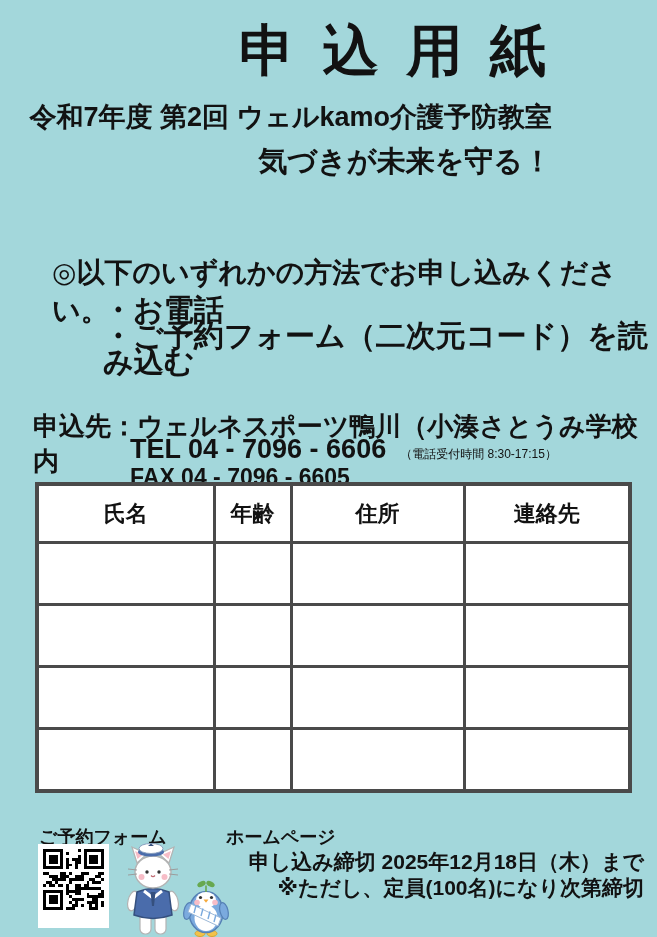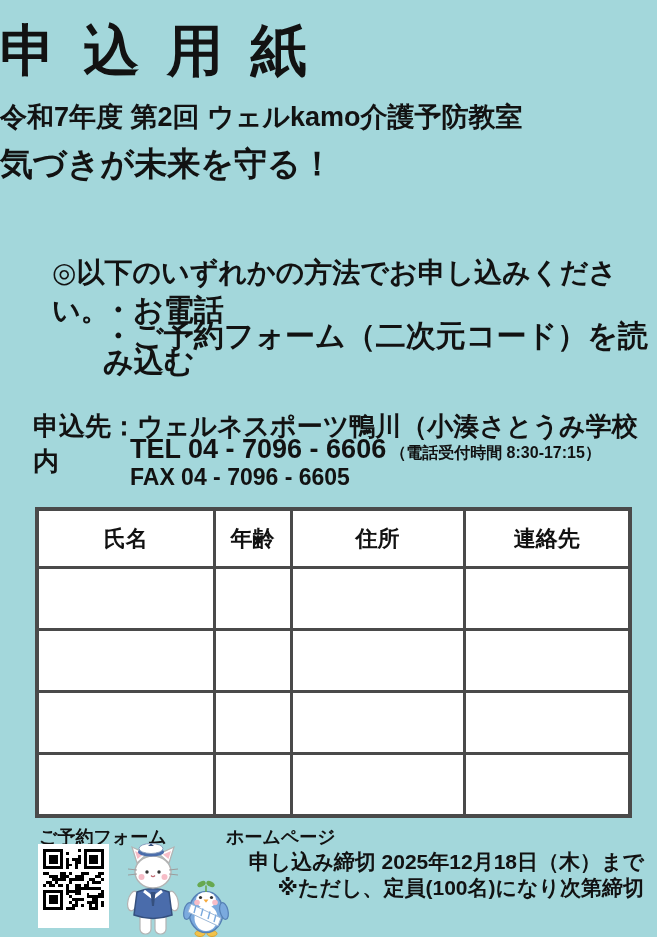--- a/index.html
+++ b/index.html
@@ -5,33 +5,33 @@
   html,body{margin:0;padding:0;}
   .page{
     position:relative;
     width:657px;height:937px;
     background:var(--bg,#a3d7db);
     font-family:"Liberation Sans","DejaVu Sans",sans-serif;
     color:var(--ink,#121212);
     overflow:hidden;
   }
   .abs{position:absolute;}
-  .center{left:0;width:552px;text-align:left;}
+  .center{left:0;width:552px;text-align:right;}
   .title{top:20px;font-size:56px;font-weight:900;letter-spacing:6px;line-height:1.1;}
   .subtitle{top:99px;font-size:27px;font-weight:800;letter-spacing:0px;}
-  .h1{top:142px;font-size:33px;font-weight:900;}
+  .h1{top:142px;font-size:29px;font-weight:900;}
   .h2{top:199px;font-size:39px;font-weight:900;}
   .lead{left:52px;top:254px;font-size:28px;font-weight:800;}
   .bullets{left:103px;top:297px;font-size:30px;font-weight:800;line-height:26px;}
   .contact1{left:33px;top:409px;font-size:26px;font-weight:800;}
   .telline{left:130px;top:434px;font-size:27px;font-weight:800;}
   .faxline{left:130px;top:464px;font-size:23px;font-weight:800;}
-  .telnote{font-size:16px;font-weight:700;margin-left:4px;}
+  .telnote{font-size:12px;font-weight:400;margin-left:14px;}
   table.entry{
-    position:absolute;left:35px;top:507px;
+    position:absolute;left:35px;top:482px;
     border-collapse:collapse;table-layout:fixed;
     width:593px;background:#15803d;
     border:4px solid var(--line,#4a4a4a);
   }
   table.entry th,table.entry td{
     border:3px solid var(--line,#4a4a4a);
     padding:0;background:#fff;
   }
   table.entry th{height:55px;font-size:22px;font-weight:800;text-align:center;}
   table.entry td{height:59px;}

